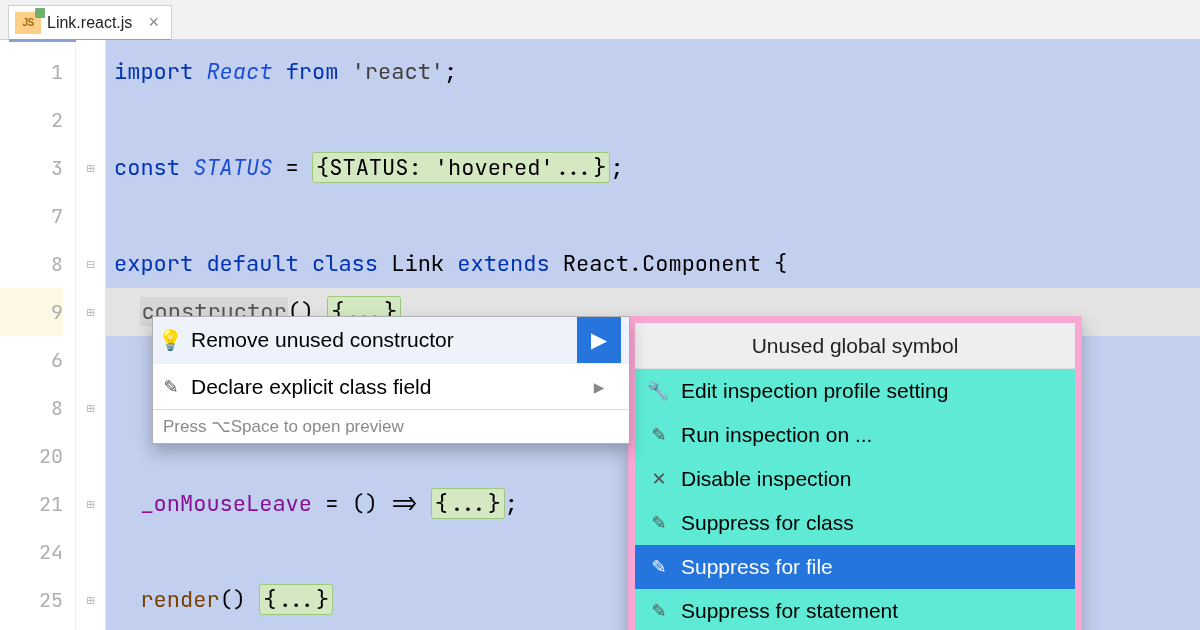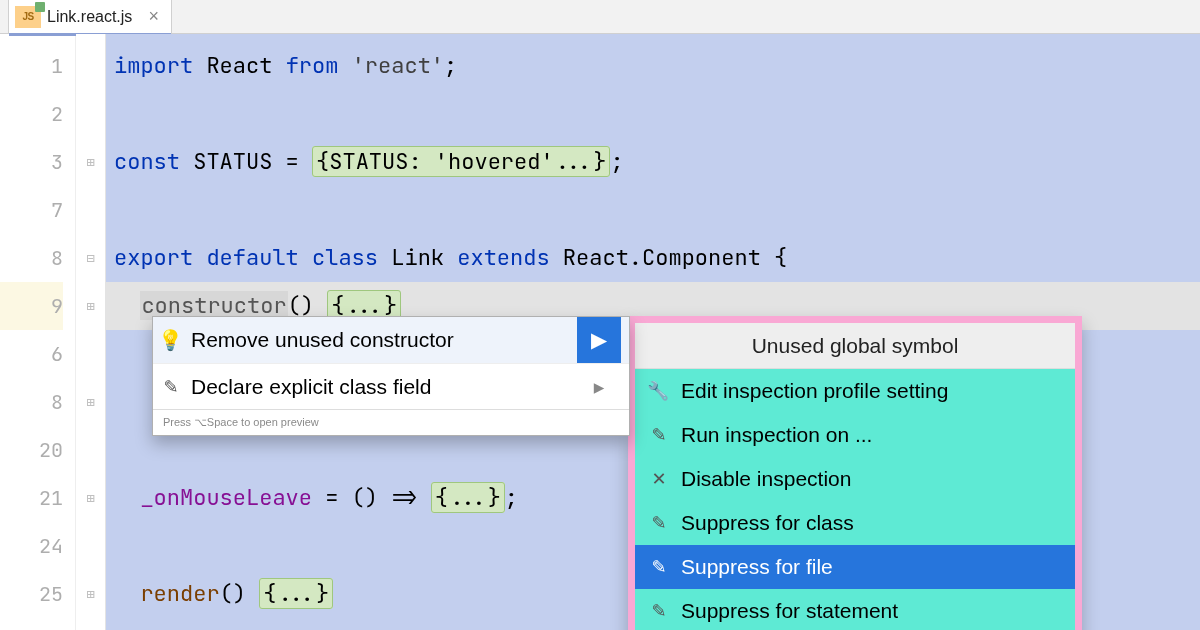--- a/index.html
+++ b/index.html
@@ -1,43 +1,43 @@
 <!DOCTYPE html>
 <html><head>
 <meta charset="utf-8">
 <style>
 * { margin:0; padding:0; box-sizing:border-box; }
 body { font-family: "Segoe UI", Arial, sans-serif; background:#fff; width:1200px; height:630px; overflow:hidden; position:relative; }
-.tab-bar { height:34px; background:#f2f2f2; border-bottom:1px solid #d0d0d0; display:flex; align-items:flex-end; padding-left:8px; }
+.tab-bar { height:40px; background:#f2f2f2; border-bottom:1px solid #d0d0d0; display:flex; align-items:flex-end; padding-left:8px; }
 .tab { height:34px; background:#fff; border:1px solid #d0d0d0; border-bottom:none; display:flex; align-items:center; padding:0 12px 0 6px; gap:6px; font-size:16px; color:#222; position:relative; }
 .tab::after { content:""; position:absolute; left:0; right:0; bottom:-3px; height:3px; background:#8a9fd4; }
 .js-badge { display:inline-flex; align-items:center; justify-content:center; width:26px; height:22px; background:#fdd08a; color:#a26a12; font-size:10px; font-weight:700; letter-spacing:-0.5px; position:relative; }
 .js-badge::before { content:""; position:absolute; top:-4px; right:-4px; width:10px; height:10px; background:#6fb06f; border-radius:1px; }
 .close-x { color:#888; font-size:18px; margin-left:10px; }
 .editor { display:flex; height:calc(100% - 34px); font-family: "JetBrains Mono","Consolas",monospace; font-size:22px; }
 .gutter { width:76px; background:#fff; color:#aeaeae; text-align:right; padding-right:12px; padding-top:8px; border-right:1px solid #eee; line-height:48px; font-size:20px; }
 .gutter-num { height:48px; position:relative; }
 .gutter-9 { background:#fcf8e3; }
 .fold-col { width:30px; background:#fff; border-right:1px solid #e3e3e3; position:relative; line-height:48px; padding-top:8px;}
 .fold-mark { color:#c0c0c0; font-size:14px; text-align:center; height:48px; display:flex; align-items:center; justify-content:center; }
 .code { flex:1; background:#c3cfee; padding-top:8px; line-height:48px; position:relative; }
 .code-line { height:48px; padding-left:8px; white-space:pre; }
-.kw-purple { color:#000000; }
+.kw-purple { color:#1d4ed8; font-style:italic; }
 .kw-navy { color:#0033b3; }
 .str { color:#404040; }
 .fold-span { background:#d4e8c2; border:1px solid #9fc77e; border-radius:3px; padding:0 3px; }
 .method { color:#7a3e00; }
 .field { color:#871094; }
 .grey { color:#555; background:#d7d7d7; padding:0 1px;text-align:center;}
 .popup1 { position:absolute; left:152px; top:316px; width:478px; background:#fff; border:1px solid #b0b0b0; box-shadow:0 8px 16px rgba(0,0,0,0.25); font-family:"Segoe UI",Arial,sans-serif; font-size:21px; z-index:5; }
 .p1-item { display:flex; align-items:center; height:46px; padding:0 8px; gap:10px; }
 .p1-item.sel { background:#eef3fb; }
 .p1-arrow { width:44px; height:46px; display:flex; align-items:center; justify-content:center; color:#888; }
 .p1-arrow.sel { background:#2675dc; color:#fff; }
-.p1-footer { border-top:1px solid #ddd; color:#8a8a8a; font-size:11px; padding:6px 10px; }
+.p1-footer { border-top:1px solid #ddd; color:#8a8a8a; font-size:17px; padding:6px 10px; }
 .popup2 { position:absolute; left:628px; top:316px; width:454px; background:#5eead4; border:7px solid #f9a8d4; box-shadow:0 8px 16px rgba(0,0,0,0.25); font-family:"Segoe UI",Arial,sans-serif; font-size:21px; z-index:4; }
 .p2-header { background:#eeeeee; text-align:center; height:46px; line-height:46px; color:#222; border-bottom:1px solid #ddd; }
 .p2-item { display:flex; align-items:center; height:44px; padding:0 14px; gap:12px; }
 .p2-item.sel { background:#2675dc; color:#fff; }
 .icon { width:20px; height:20px; display:flex; align-items:center; justify-content:center; color:#555; font-size:18px; flex-shrink:0;}
 .p2-item.sel .icon { color:#fff; }
 .bulb { color:#f5a623; font-size:20px;}
 </style>
 </head>
 <body>

